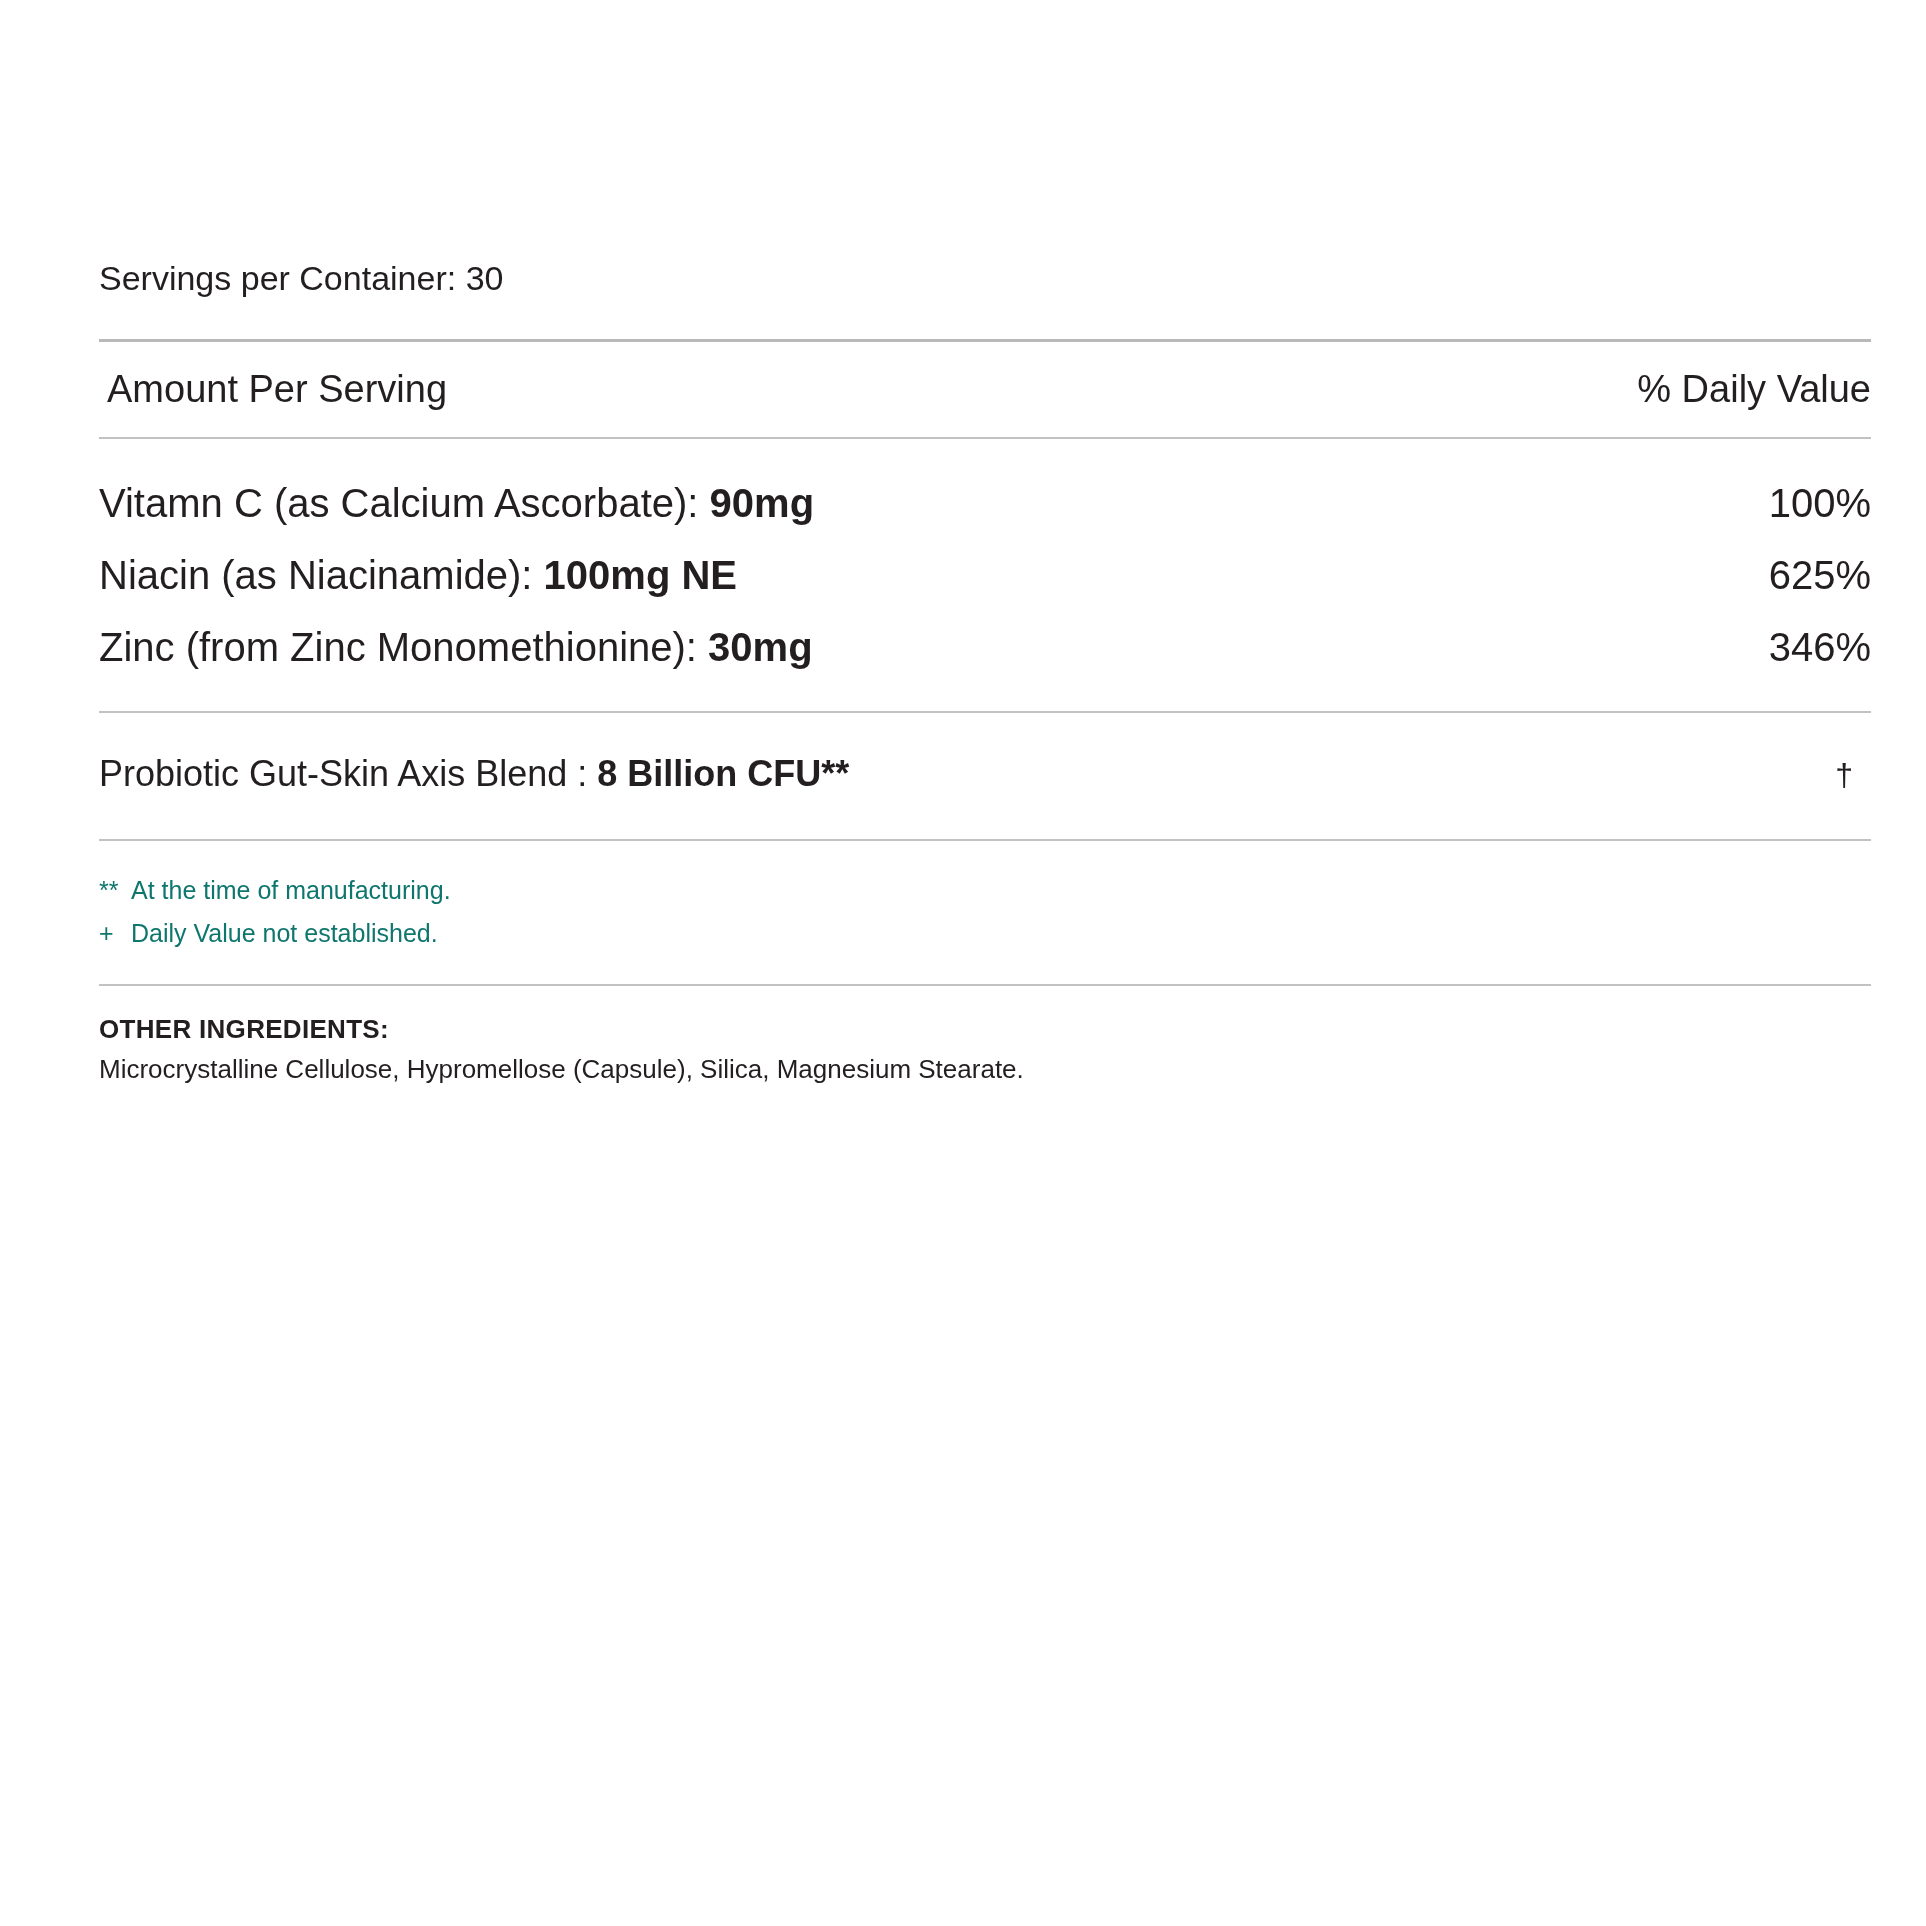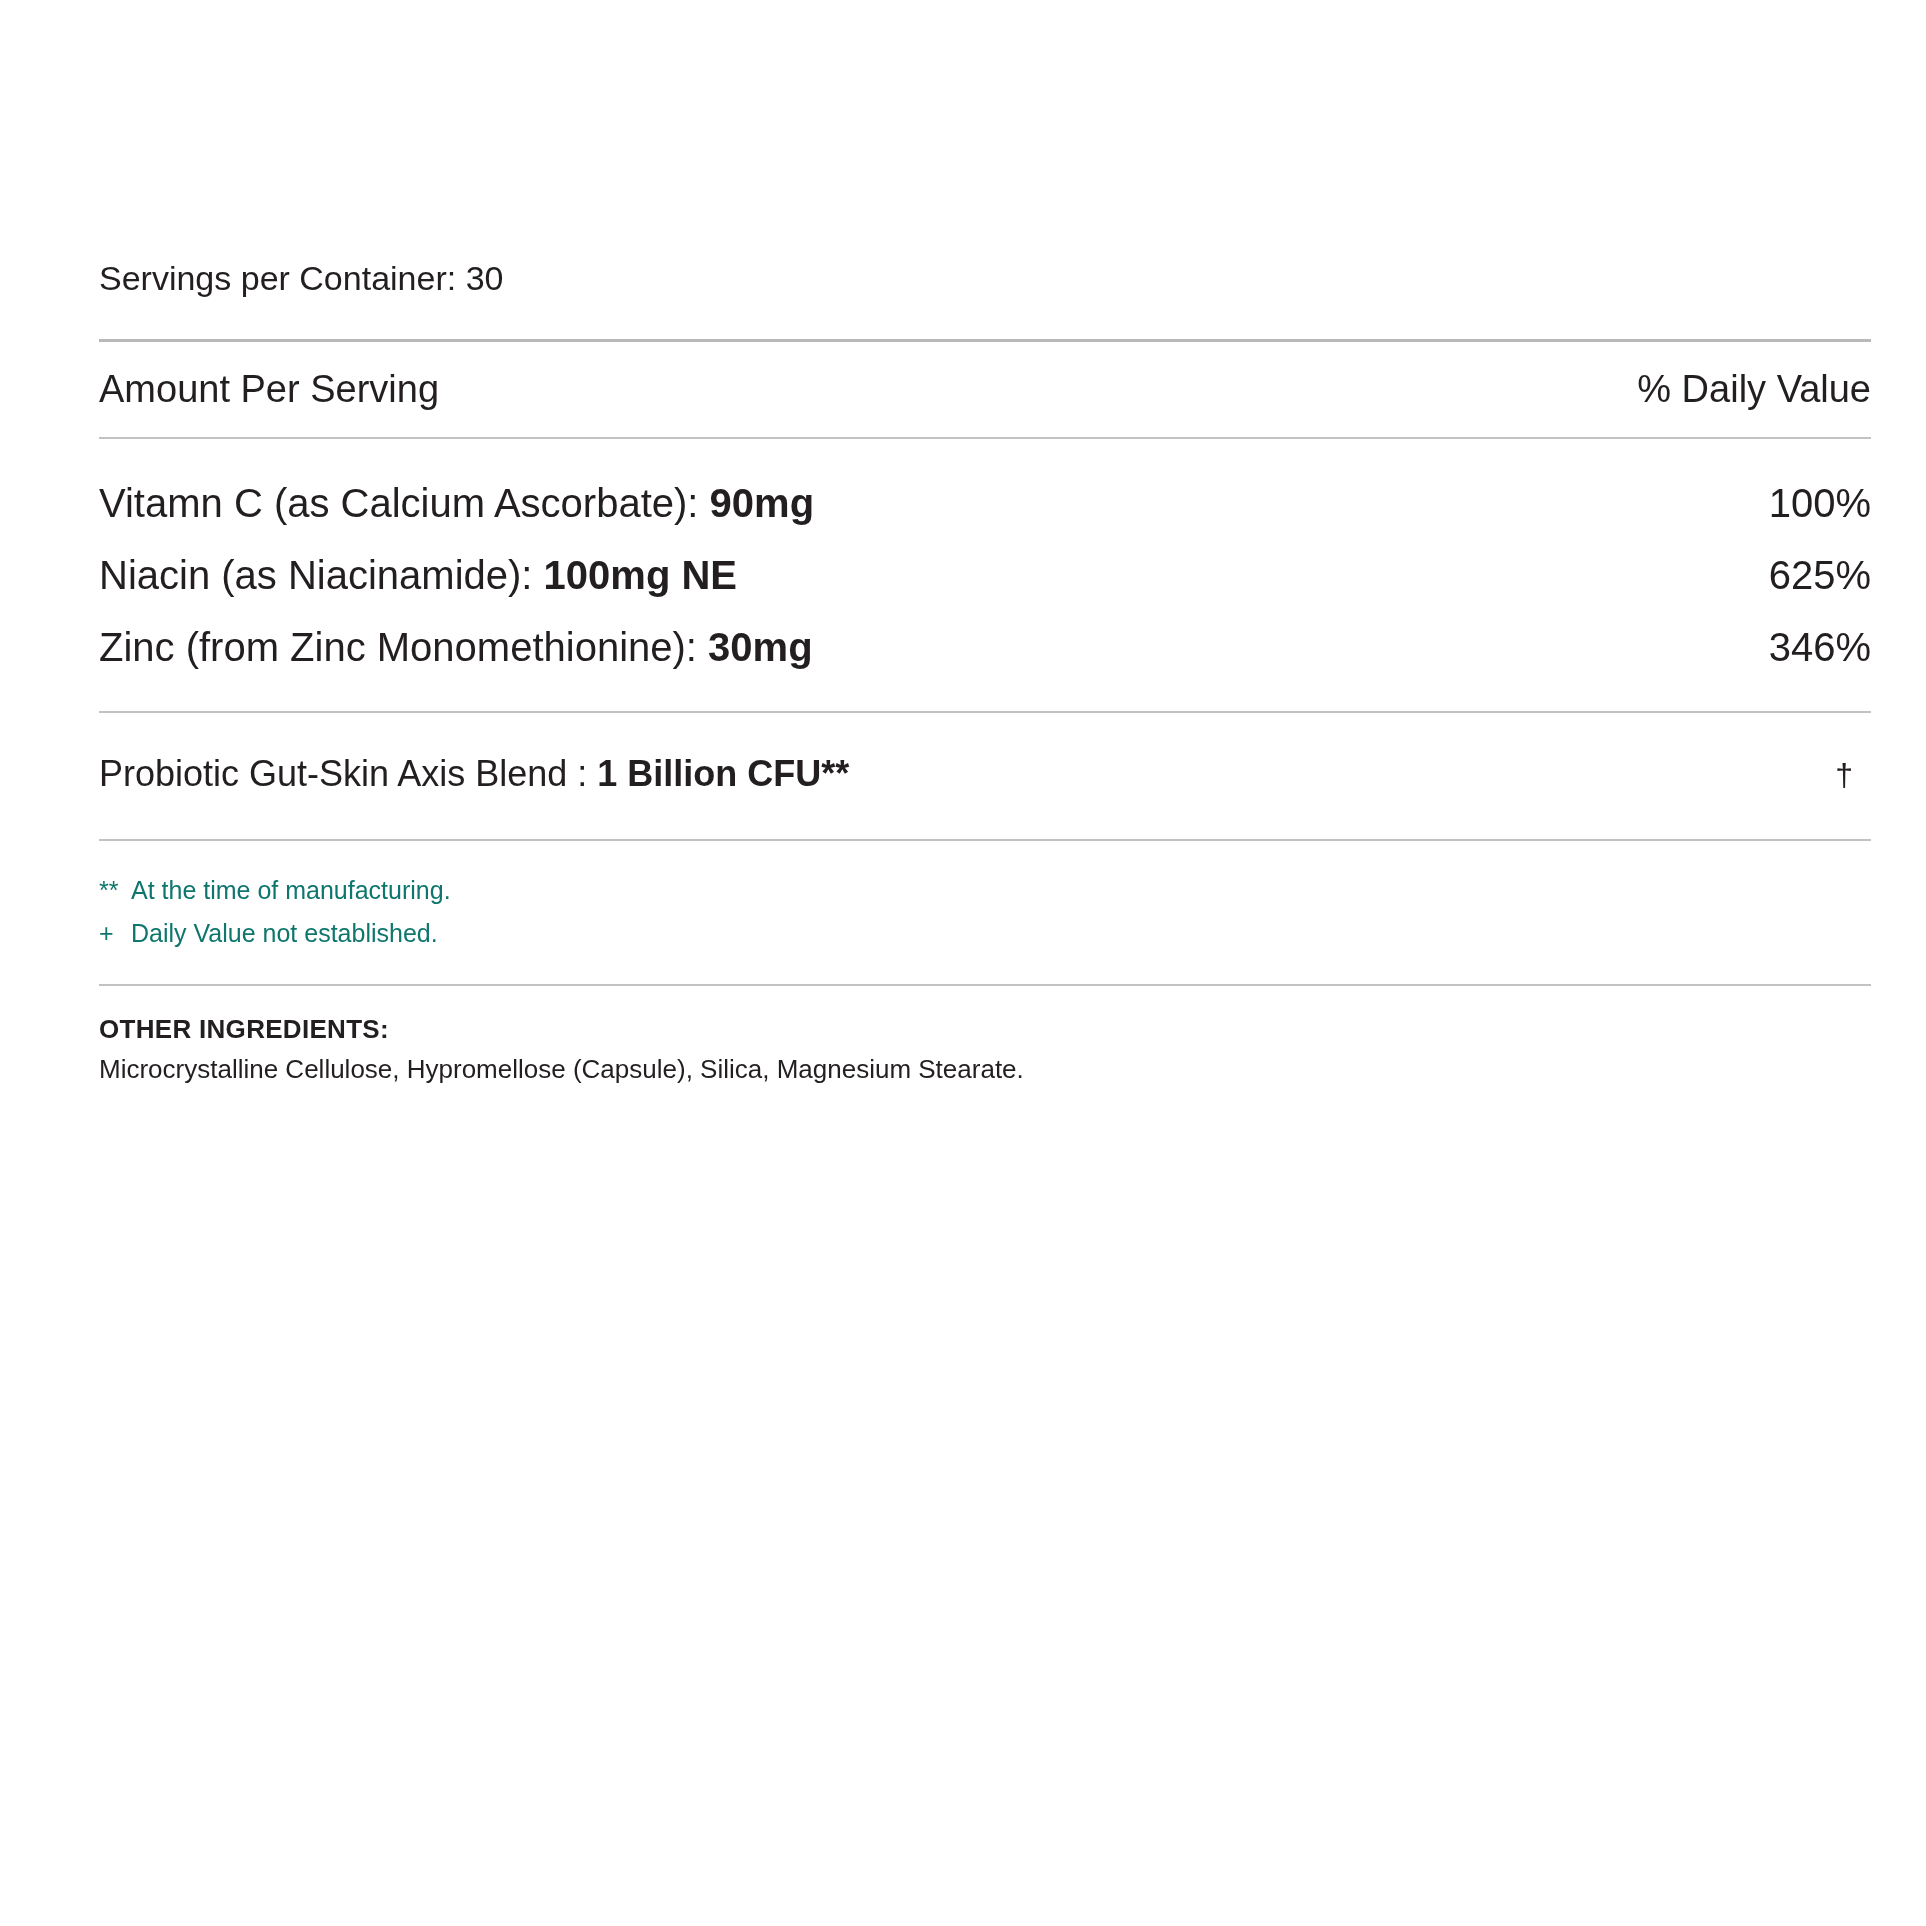--- a/index.html
+++ b/index.html
@@ -46,20 +46,21 @@
   .spacer-28 { height: 28px; }
   .spacer-34 { height: 34px; }
   .spacer-44 { height: 44px; }
 
   .header-row {
     display: flex;
     justify-content: space-between;
     align-items: baseline;
     font-size: 38px;
     padding: 26px 0 26px 0;
+    margin-left: 8px;
   }
   .header-row .left,
   .header-row .right {
     white-space: nowrap;
   }
 
   .nutrient-row {
     display: flex;
     justify-content: space-between;
     align-items: baseline;
@@ -153,21 +154,21 @@
     </div>
     <div class="nutrient-dv">346%</div>
   </div>
 
   <div class="spacer-28"></div>
   <div class="rule thin"></div>
   <div class="spacer-34"></div>
 
   <div class="blend-row">
     <div class="blend-name">
-      <span>Probiotic Gut-Skin Axis Blend : </span><b>1 Billion CFU**</b>
+      <span>Probiotic Gut-Skin Axis Blend : </span><b>8 Billion CFU**</b>
     </div>
     <div class="dagger">†</div>
   </div>
 
   <div class="spacer-44"></div>
   <div class="rule thin"></div>
   <div class="spacer-28"></div>
 
   <div class="footnote">
     <span class="marker">**</span><span>At the time of manufacturing.</span>

